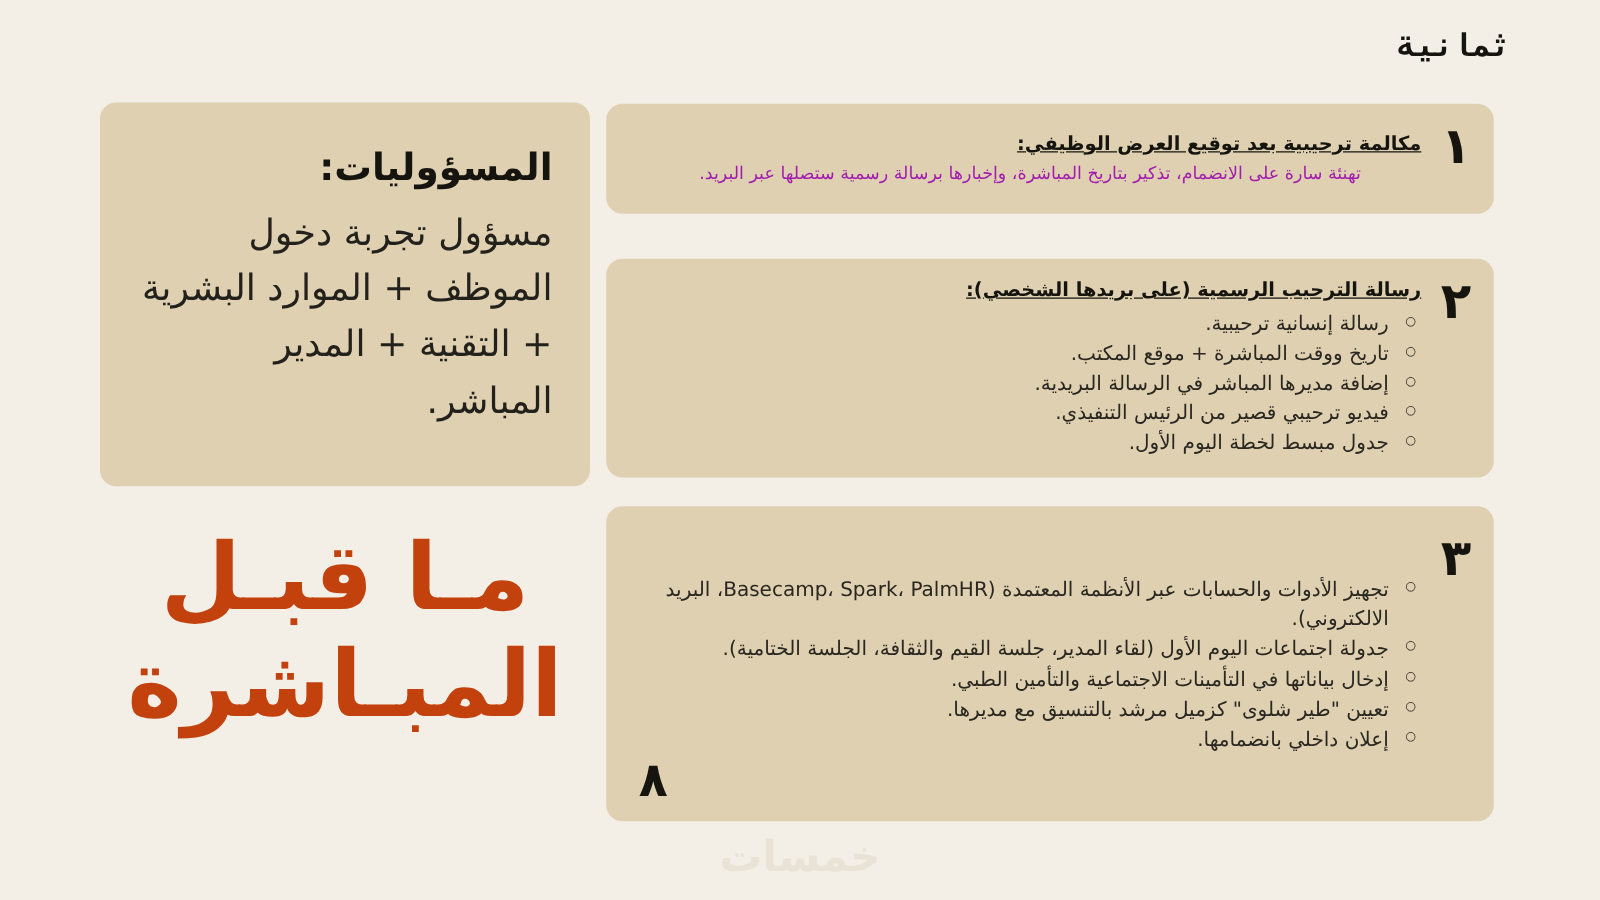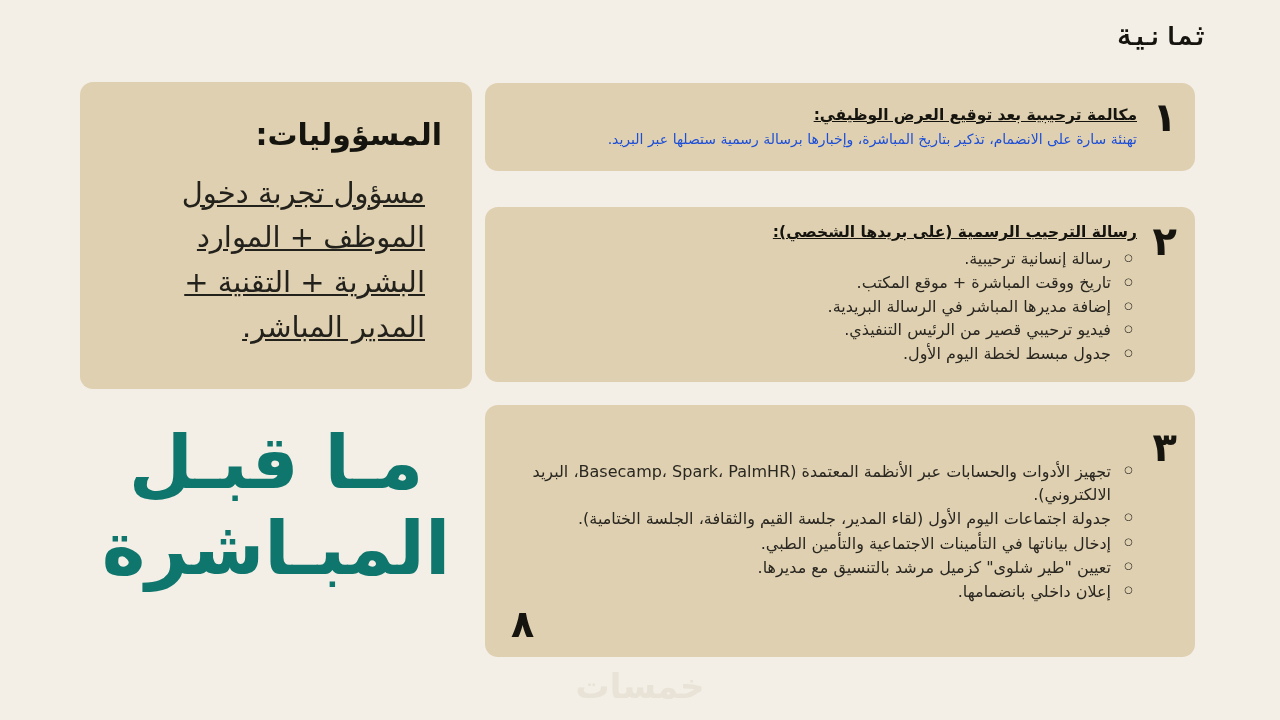--- a/index.html
+++ b/index.html
@@ -59,36 +59,35 @@
     font-weight: bold;
     color: #16140f;
     line-height: 1.25;
     margin: 0 0 10px 0;
   }
   .resp-body {
     font-size: 29px;
     font-weight: 400;
     line-height: 1.55;
     color: #23211c;
-    margin: 17px;
-    text-decoration: underline;
+    margin: 0;
   }
 
   
   .headline {
     position: absolute;
     left: 80px;
     top: 420px;
     width: 392px;
     text-align: center;
     direction: rtl;
     font-size: 74px;
     font-weight: bold;
     line-height: 1.16;
-    color: #0f766e;
+    color: #c2410c;
     letter-spacing: 0px;
   }
 
   
   .step-card {
     left: 485px;
     width: 710px;
     direction: rtl;
     padding: 16px 58px 16px 26px;
     display: flex;
@@ -116,24 +115,24 @@
     font-weight: bold;
     color: #16140f;
     margin: 0 0 4px 0;
     line-height: 1.3;
     text-align: right;
     text-decoration: underline;
   }
   .step-desc {
     font-size: 14px;
     font-weight: 400;
-    color: #1d4ed8;
+    color: #a21caf;
     margin: 0;
     line-height: 1.45;
-    text-align: right;
+    text-align: center;
   }
 
   ul.bullets {
     list-style: none;
     margin: 2px 0 0 0;
     padding: 0;
     text-align: right;
   }
   ul.bullets > li {
     position: relative;

